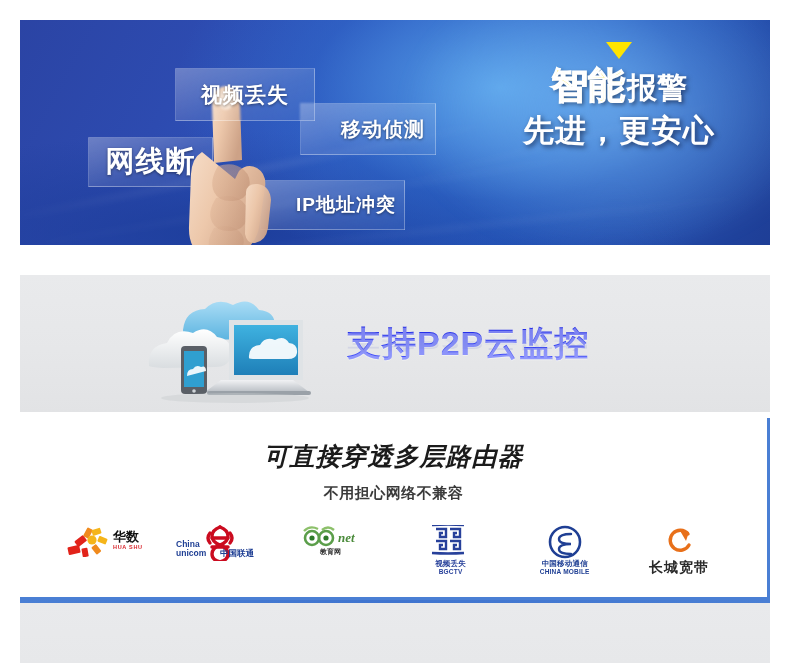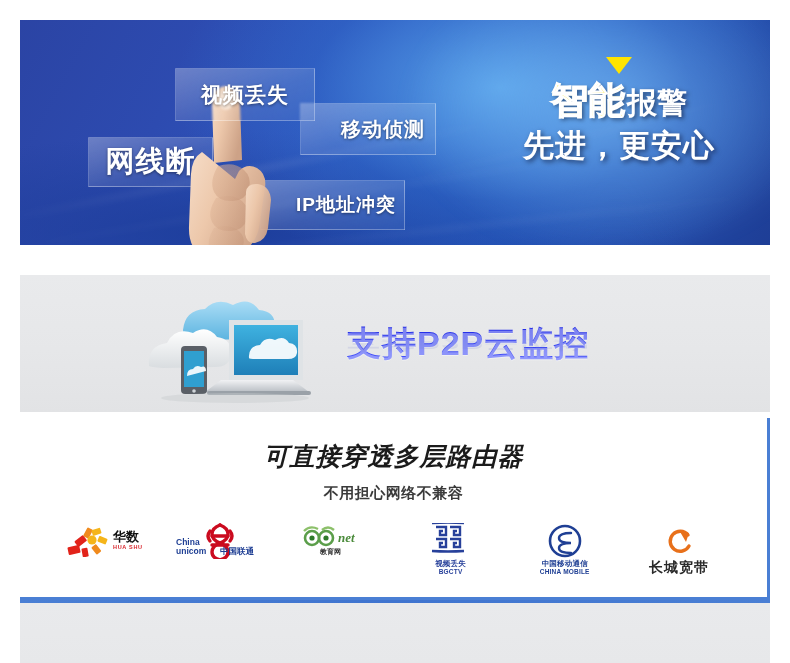--- a/index.html
+++ b/index.html
@@ -54,21 +54,21 @@
   .chip-motion { left:280px; top:83px;  width:136px; height:52px; font-size:20px; z-index:4;
                  justify-content:flex-end; padding-right:10px; }
   .chip-cable  { left:68px;  top:117px; width:125px; height:50px; font-size:29px; z-index:4; }
   .chip-ip     { left:240px; top:160px; width:145px; height:50px; font-size:19px; z-index:4;
                  justify-content:flex-end; padding-right:8px; }
 
   
   .hand { position:absolute; left:152px; top:60px; width:120px; height:180px; z-index:6; }
 
   
-  .alarm-block { position:absolute; right:36px; top:37px; width:230px; text-align:center; z-index:8; }
+  .alarm-block { position:absolute; right:36px; top:22px; width:230px; text-align:center; z-index:8; }
   .tri-down {
     width:0; height:0; margin:0 auto 8px auto;
     border-left:13px solid transparent; border-right:13px solid transparent;
     border-top:17px solid #ffe400;
   }
   .alarm-line1 { font-size:37px; font-weight:700; line-height:1.05; white-space:nowrap; }
   .alarm-line1 .hl {
     color:#ffe400;
     -webkit-text-stroke: 1.3px #ffffff;
     text-shadow: 2px 2px 4px rgba(0,0,20,.55);
@@ -123,21 +123,21 @@
   }
   .card-h2 {
     text-align:center; margin-top:11px;
     font-size:15px; font-weight:700; color:#3a3a3a; letter-spacing:.5px;
   }
   .logos {
     display:flex; align-items:flex-start; justify-content:space-between;
     margin:22px 42px 0 42px;
   }
   .logo { width:92px; text-align:center; }
-  .logo-mark { height:32px; display:flex; align-items:center; justify-content:center; }
+  .logo-mark { height:32px; display:flex; align-items:flex-start; justify-content:center; }
   .logo-cap { margin-top:2px; font-size:7px; font-weight:700; line-height:1.25; letter-spacing:.2px; }
   .logo-cap .cn { font-size:7.5px; display:block; }
   .logo-cap .en { font-size:6.5px; display:block; }
 
   
   .huashu-word { font-size:13px; font-weight:700; color:#111; line-height:1; }
   .gw-word     { font-size:14px; font-weight:700; color:#2a2a2a; letter-spacing:1px; }
 
   .footer-strip {
     position:absolute; left:20px; top:603px; width:750px; height:60px;

